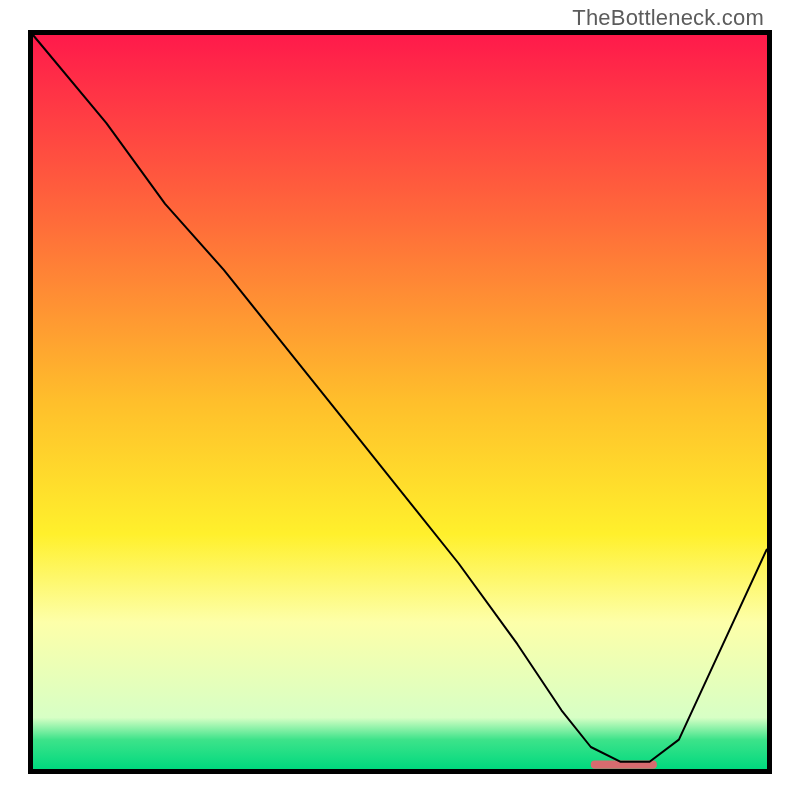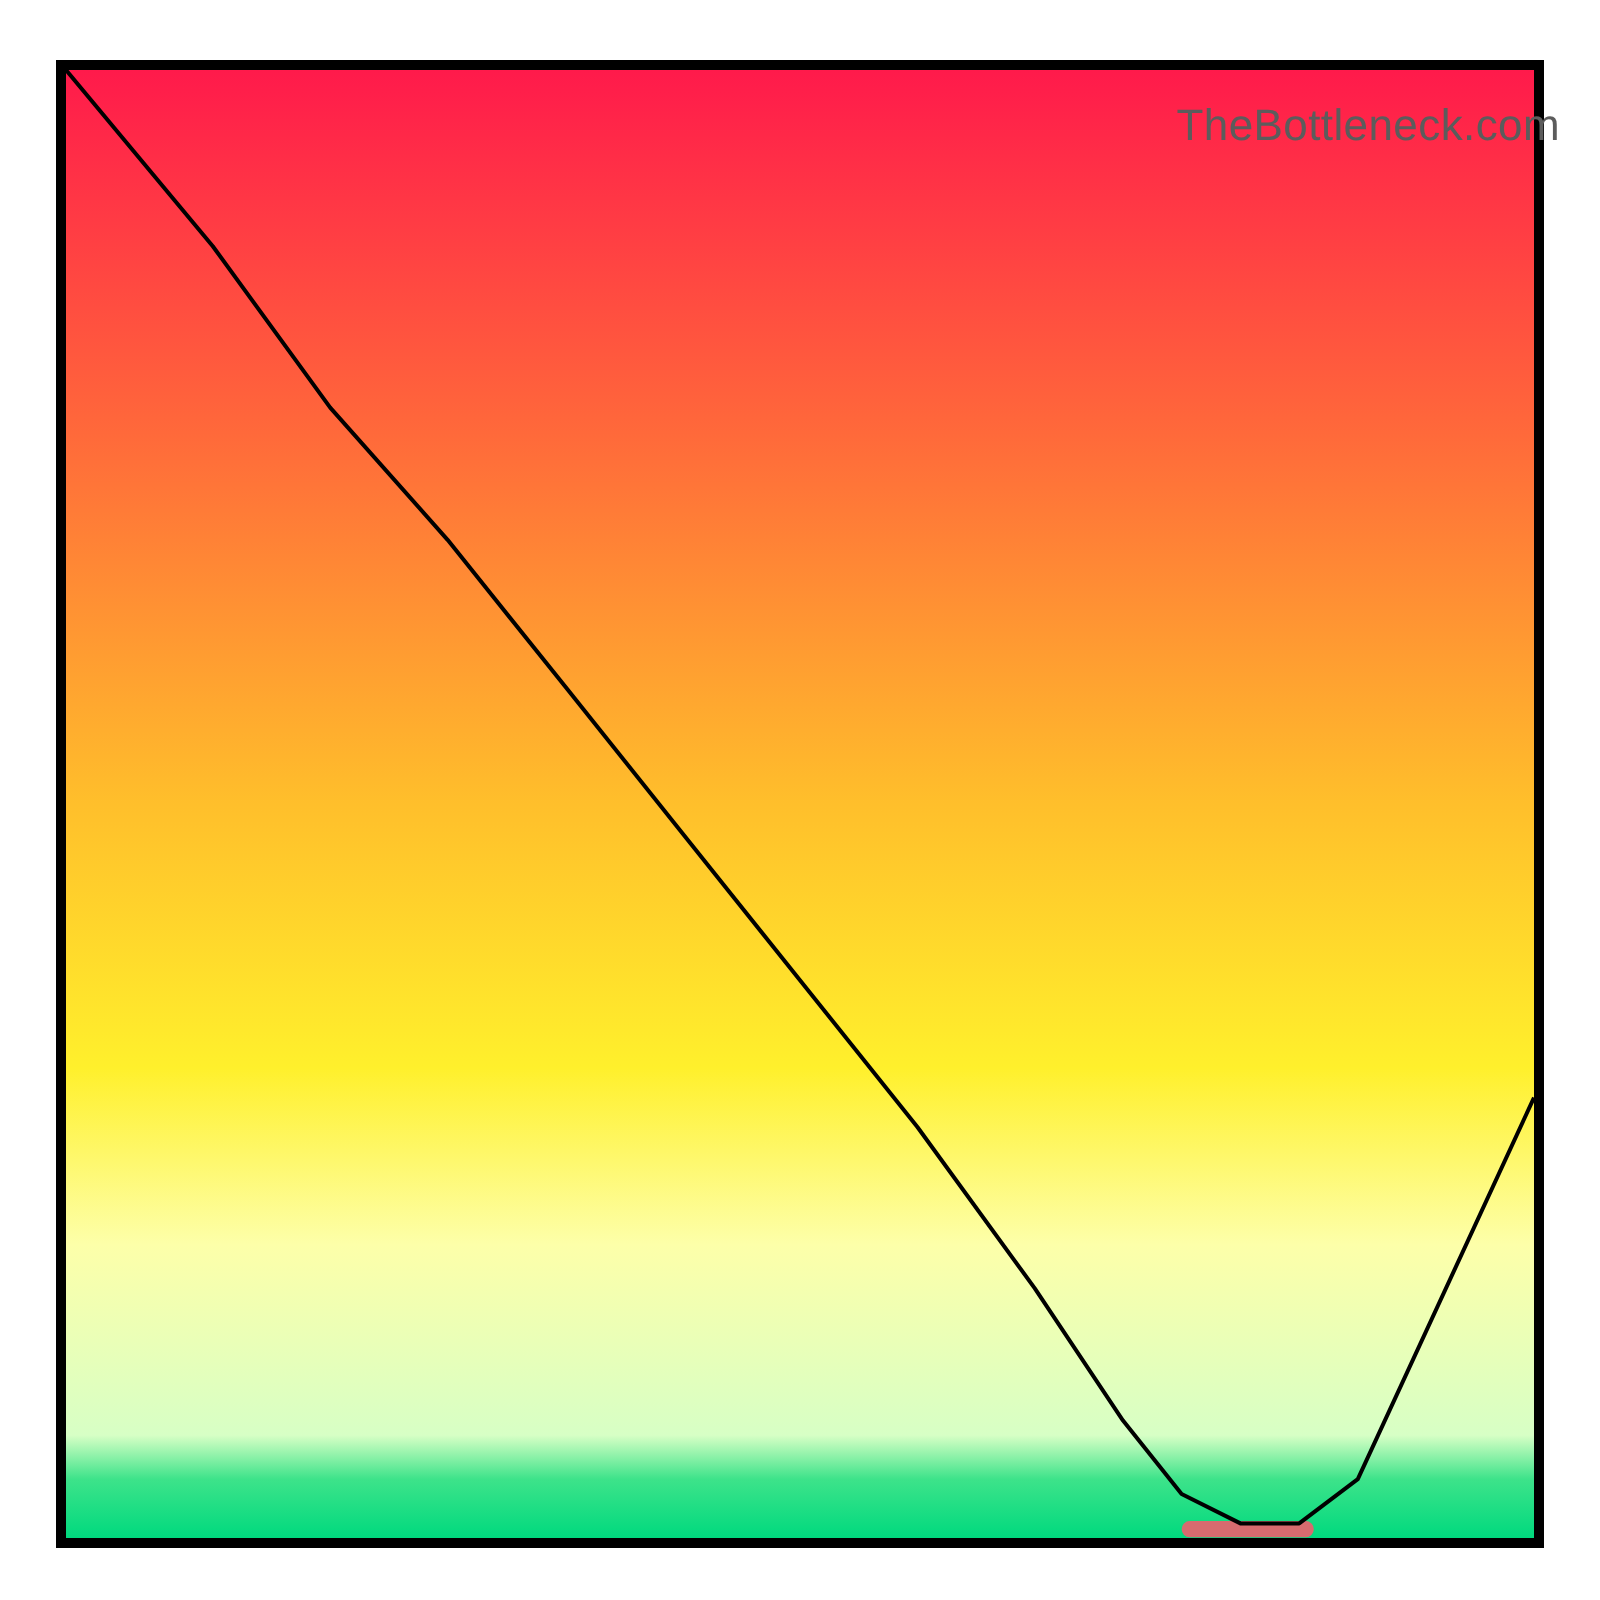--- a/index.html
+++ b/index.html
@@ -44,13 +44,13 @@
         <stop offset="100%" stop-color="#00d97e"></stop>
       </linearGradient>
   </defs>
   <rect id="bg-rect" x="33" y="35" width="734" height="734" fill="url(#bg-grad)"></rect>
   <rect id="marker-bar" rx="4" ry="4" x="590.84" y="760.559" width="66.05999999999995" height="8.074000000000002" fill="#d76b6f"></rect>
   <path id="curve" fill="none" d="M33.0 35.0 L106.4 123.1 L165.1 203.8 L223.8 269.9 L282.6 343.3 L341.3 416.7 L400.0 490.1 L458.7 563.5 L517.4 644.2 L561.5 710.3 L590.8 747.0 L620.2 761.7 L649.6 761.7 L678.9 739.6 L767.0 548.8" stroke="#000000" stroke-width="2" stroke-linejoin="round"></path>
 </svg>
 
 <div class="frame" id="frame" style="left: 28px; top: 30px; width: 744px; height: 744px;"></div>
 
-<div class="watermark" id="watermark" style="right: 20px; top: 5px; margin-top: 45px;">TheBottleneck.com</div>
+<div class="watermark" id="watermark" style="right: 36px; top: 5px;">TheBottleneck.com</div>
 
 </body></html>

